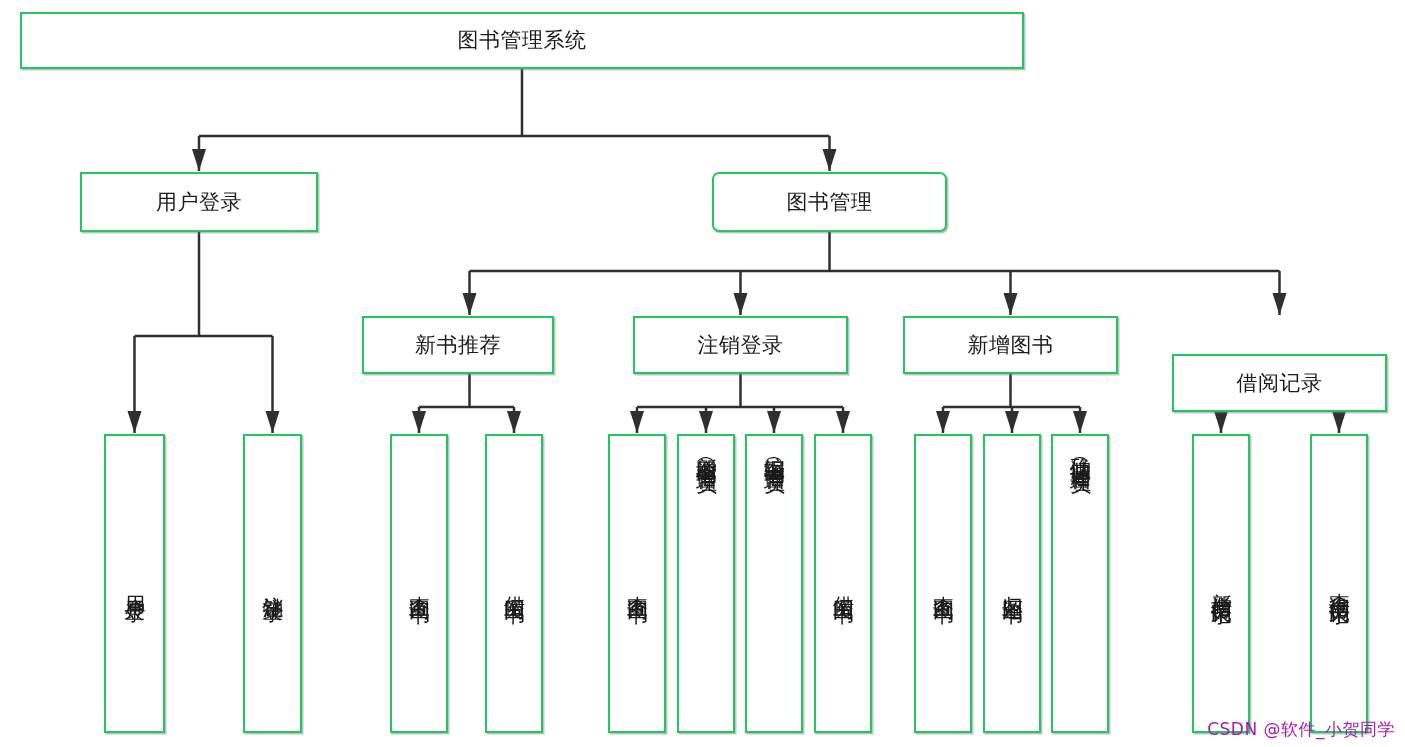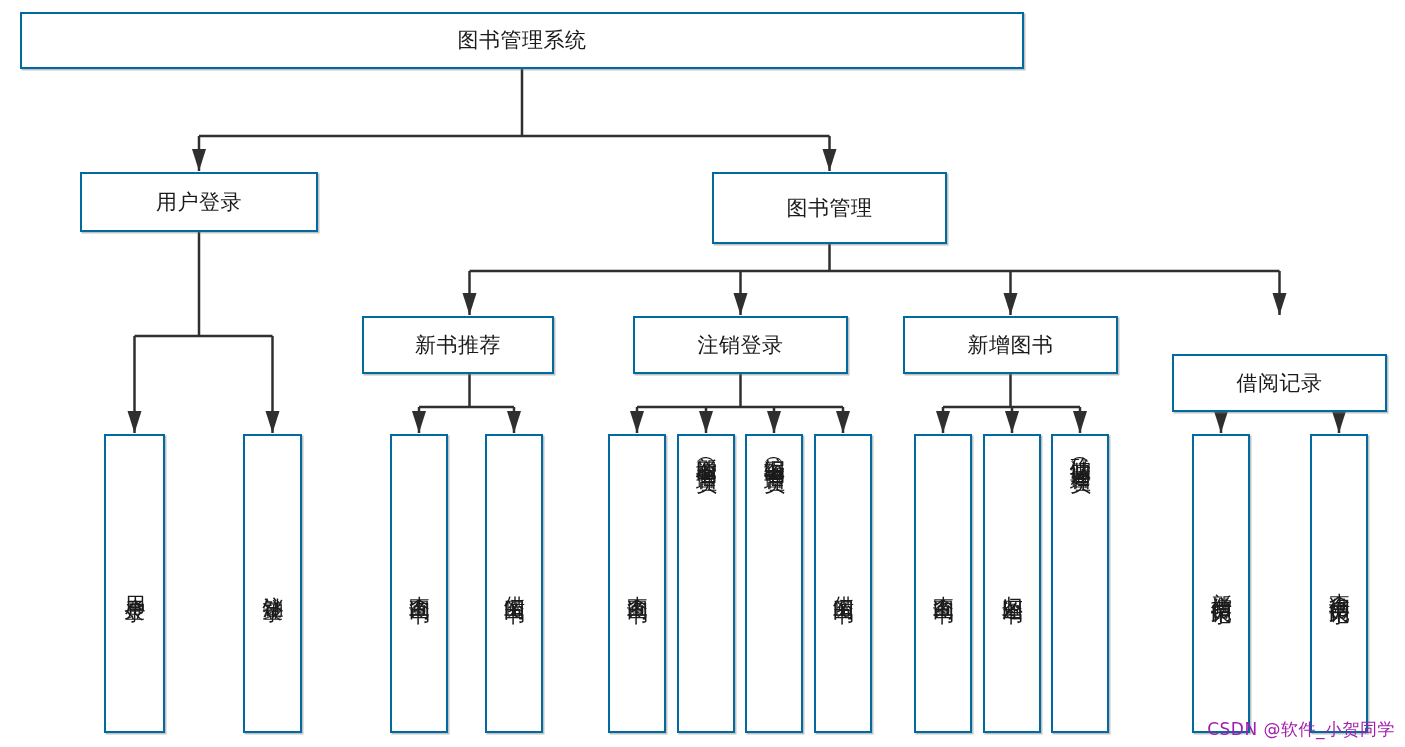--- a/index.html
+++ b/index.html
@@ -16,21 +16,21 @@
   }
   #diagram-root {
     position: relative;
     width: 1405px;
     height: 747px;
     background: #ffffff;
   }
   .node {
     position: absolute;
     box-sizing: border-box;
-    border: 2px solid #0369a1;
+    border: 2px solid #22c55e;
     background: #ffffff;
     display: flex;
     align-items: center;
     justify-content: center;
     box-shadow: 1.5px 1.5px 0 rgba(120,120,120,0.45);
   }
   .node-label {
     color: #1b1b1b;
     font-size: 21px;
     line-height: 1.18;
@@ -125,21 +125,21 @@
       <line x1="1339" y1="407" x2="1339" y2="433" stroke="#2f2f2f" stroke-width="2.5"></line>
       <path d="M 1332 411 L 1346 411 L 1339 433 Z" fill="#2f2f2f"></path>
     </svg>
   <div id="node-layer">
       <div class="node" style="left: 20px; top: 12px; width: 1004px; height: 57px;">
         <span class="node-label">图书管理系统</span>
       </div>
       <div class="node" style="left: 80px; top: 172px; width: 238px; height: 60px;">
         <span class="node-label">用户登录</span>
       </div>
-      <div class="node" style="left: 712px; top: 172px; width: 235px; height: 72px;">
+      <div class="node" style="left: 712px; top: 172px; width: 235px; height: 60px; border-radius: 7px;">
         <span class="node-label">图书管理</span>
       </div>
       <div class="node" style="left: 362px; top: 316px; width: 192px; height: 58px;">
         <span class="node-label">新书推荐</span>
       </div>
       <div class="node" style="left: 633px; top: 316px; width: 215px; height: 58px;">
         <span class="node-label">注销登录</span>
       </div>
       <div class="node" style="left: 903px; top: 316px; width: 215px; height: 58px;">
         <span class="node-label">新增图书</span>

